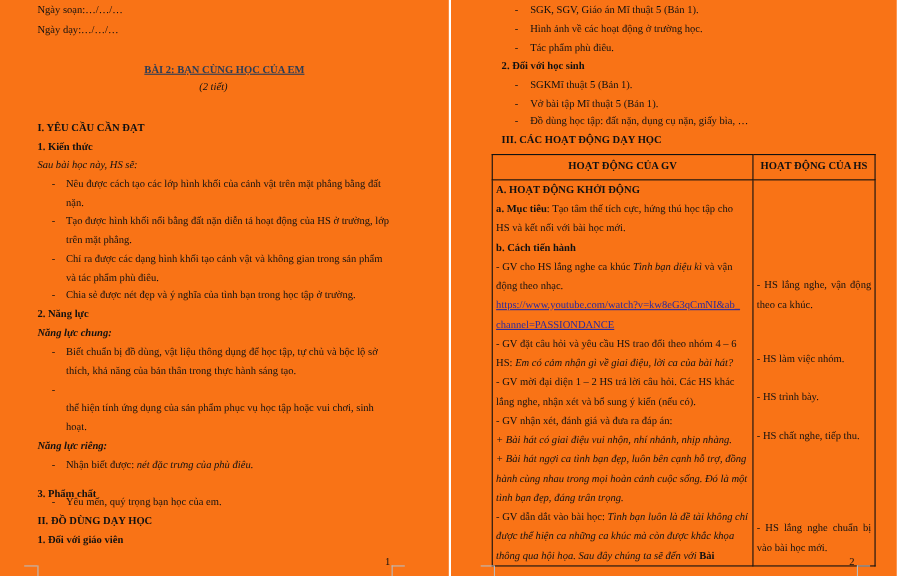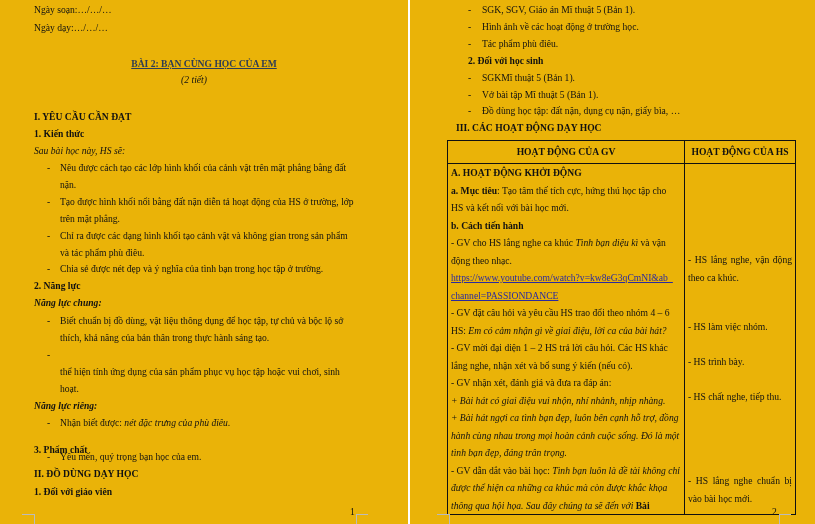--- a/index.html
+++ b/index.html
@@ -1,21 +1,21 @@
 <!DOCTYPE html>
 <html><head>
 <meta charset="utf-8">
 <style>
   html, body { margin:0; padding:0; }
   body {
     width:815px; height:524px; overflow:hidden; background:#ffffff;
     font-family:"Liberation Serif", serif; color:#111; font-size:9.6px;
     position:relative;
   }
-  .page { position:absolute; top:0; height:524px; background:#eab308; }
+  .page { position:absolute; top:0; height:524px; background:#f97316; }
   #page1 { left:0; width:408px; }
   #page2 { left:410px; width:405px; }
   .abs { position:absolute; white-space:nowrap; line-height:12px; }
   .bold { font-weight:bold; }
   .ital { font-style:italic; }
   .title { color:#2e3d55; font-weight:bold; }
   .link { color:#2a2aa0; text-decoration:underline; }
   .corner-h { position:absolute; height:1px; background:#bbb; }
   .corner-v { position:absolute; width:1px; background:#bbb; }
   table.act { position:absolute; left:447px; top:140px; width:348px; border-collapse:collapse; table-layout:fixed; }
@@ -84,21 +84,21 @@
 
 <div id="page2" class="page"></div>
 
 <div class="abs" style="left:468px;top:4px;">-</div>
 <div class="abs" style="left:482px;top:4px;">SGK, SGV, Giáo án Mĩ thuật 5 (Bản 1).</div>
 <div class="abs" style="left:468px;top:21px;">-</div>
 <div class="abs" style="left:482px;top:21px;">Hình ảnh về các hoạt động ở trường học.</div>
 <div class="abs" style="left:468px;top:38px;">-</div>
 <div class="abs" style="left:482px;top:38px;">Tác phẩm phù điêu.</div>
 
-<div class="abs bold" style="left:456px;top:55px;margin-left:12px;">2. Đối với học sinh</div>
+<div class="abs bold" style="left:456px;top:55px;">2. Đối với học sinh</div>
 <div class="abs" style="left:468px;top:72px;">-</div>
 <div class="abs" style="left:482px;top:72px;">SGKMĩ thuật 5 (Bản 1).</div>
 <div class="abs" style="left:468px;top:89px;">-</div>
 <div class="abs" style="left:482px;top:89px;">Vở bài tập Mĩ thuật 5 (Bản 1).</div>
 <div class="abs" style="left:468px;top:105px;">-</div>
 <div class="abs" style="left:482px;top:105px;">Đồ dùng học tập: đất nặn, dụng cụ nặn, giấy bìa, …</div>
 
 <div class="abs bold" style="left:456px;top:122px;">III. CÁC HOẠT ĐỘNG DẠY HỌC</div>
 
 <table class="act">

